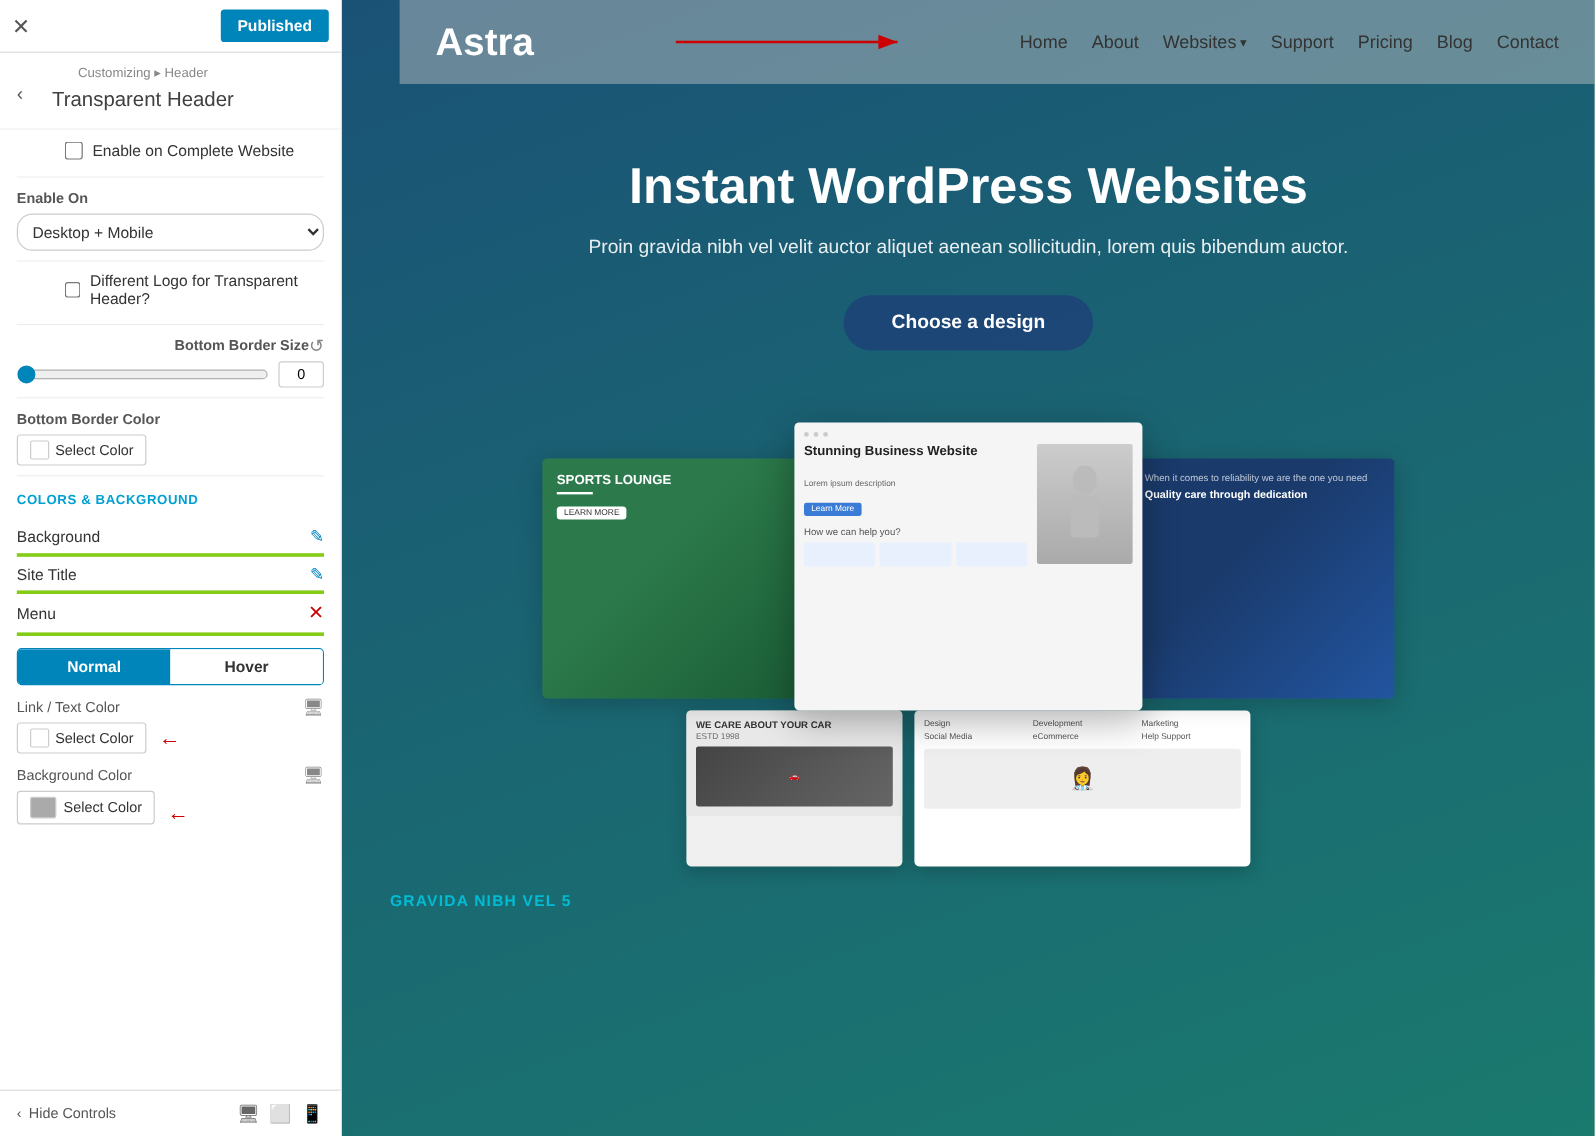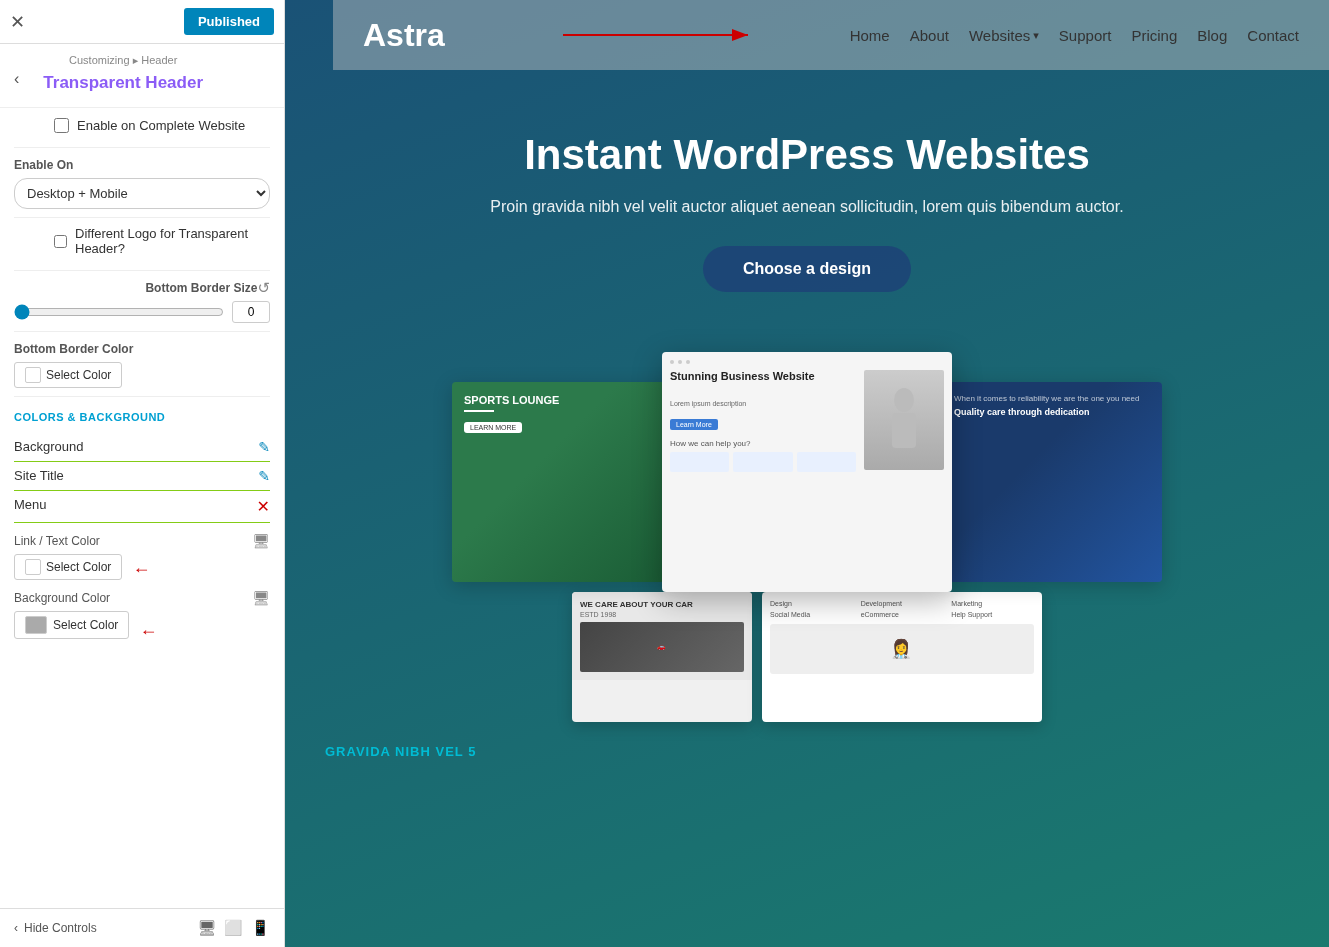--- a/index.html
+++ b/index.html
@@ -36,21 +36,21 @@
     }
 
     .breadcrumb-bar {
       display: flex; align-items: center; padding: 10px 14px 4px;
       border-bottom: 1px solid #eee;
     }
     .back-btn {
       background: none; border: none; cursor: pointer; font-size: 16px; color: #555; margin-right: 10px;
     }
     .breadcrumb-text { font-size: 11px; color: #888; text-align: center; }
-    .section-title { font-size: 17px; font-weight: 700; color: #8b5cf6; padding: 6px 14px 10px; }
+    .section-title { font-size: 17px; font-weight: 400; color: #404040; padding: 6px 14px 10px; }
 
     .panel-content { padding: 10px 14px; flex: 1; }
 
     .checkbox-row { display: flex; align-items: center; gap: 8px; margin-bottom: 14px; margin-left: 40px; }
     .checkbox-row input[type="checkbox"] { width: 15px; height: 15px; }
     .checkbox-row label { font-size: 13px; color: #333; }
 
     .field-label { font-size: 12px; color: #555; font-weight: 600; margin-bottom: 6px; margin-top: 10px; }
     .select-field {
       width: 100%; padding: 6px 8px; border: 1px solid #ccc; border-radius: 13px;
@@ -70,22 +70,22 @@
       background: #fff; font-size: 12px; cursor: pointer; color: #333;
     }
     .color-swatch { width: 16px; height: 16px; border-radius: 2px; border: 1px solid #ccc; }
 
     .section-heading {
       font-size: 11px; font-weight: 700; color: #00a0d2; text-transform: uppercase;
       letter-spacing: 0.5px; margin: 14px 0 10px;
     }
 
     .bg-row {
-      display: flex; align-items: flex-start; justify-content: space-between;
-      padding: 6px 0; border-bottom: 1px solid #84cc16;
+      display: flex; align-items: center; justify-content: space-between;
+      padding: 6px 0; border-bottom: 3px solid #84cc16;
     }
     .bg-row-label { font-size: 13px; color: #333; }
     .edit-icon-btn { background: none; border: none; cursor: pointer; color: #0085ba; font-size: 14px; }
     .remove-icon-btn { background: none; border: none; cursor: pointer; color: #c00; font-size: 16px; }
 
     .tab-group { display: flex; margin: 10px 0; border-radius: 4px; overflow: hidden; border: 1px solid #0085ba; }
     .tab-btn {
       flex: 1; padding: 7px; border: none; cursor: pointer; font-size: 13px; font-weight: 600;
     }
     .tab-btn.active { background: #0085ba; color: #fff; }
@@ -294,20 +294,24 @@
       <button class="edit-icon-btn">✎</button>
     </div>
 
     
     <div class="bg-row" style="margin-bottom:6px;">
       <span class="bg-row-label">Menu</span>
       <button class="remove-icon-btn">✕</button>
     </div>
 
     
+    <div class="tab-group">
+      <button class="tab-btn active">Normal</button>
+      <button class="tab-btn inactive">Hover</button>
+    </div>
 
     
     <div class="sub-field-label">
       <span>Link / Text Color</span>
       <span class="monitor-icon">🖥</span>
     </div>
     <div style="display:flex;align-items:center;gap:10px;margin-bottom:10px;">
       <button class="color-select-btn">
         <span class="color-swatch" style="background:#fff;"></span>
         <span>Select Color</span>

